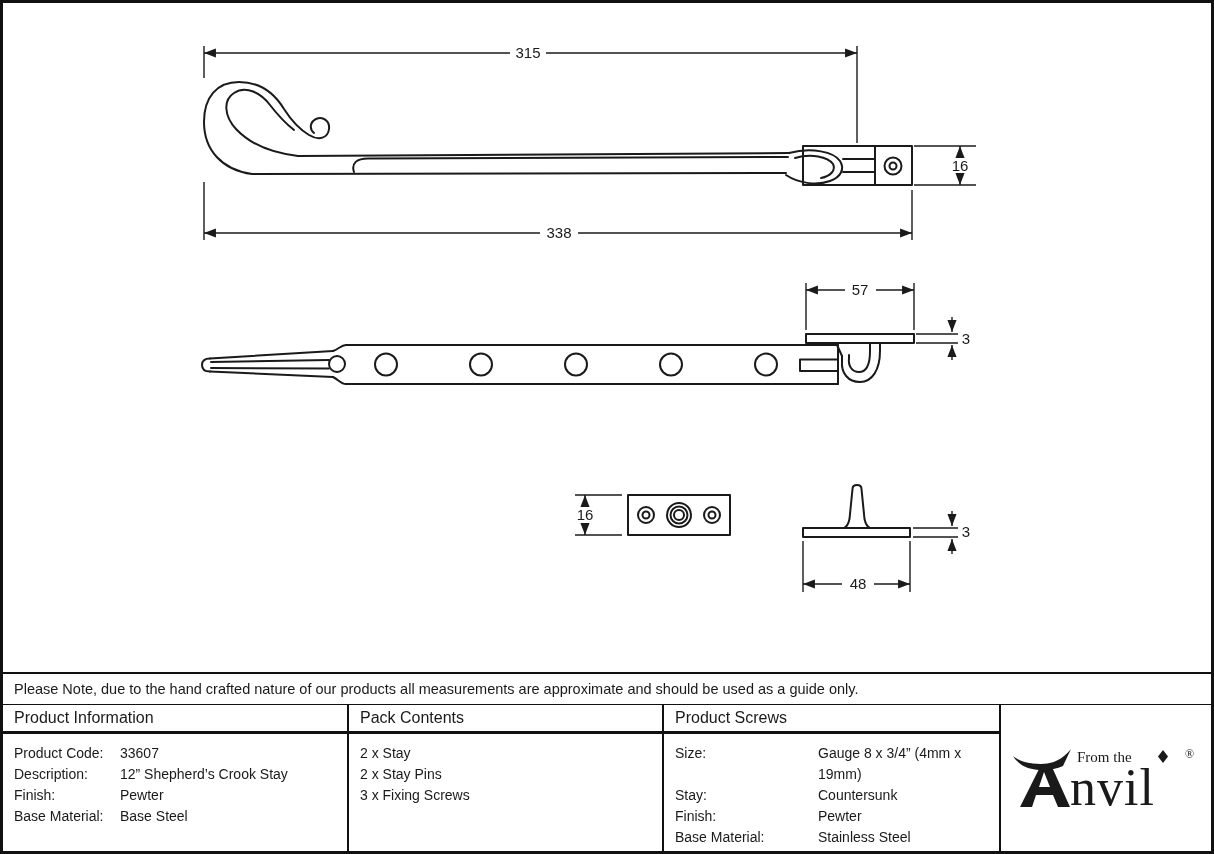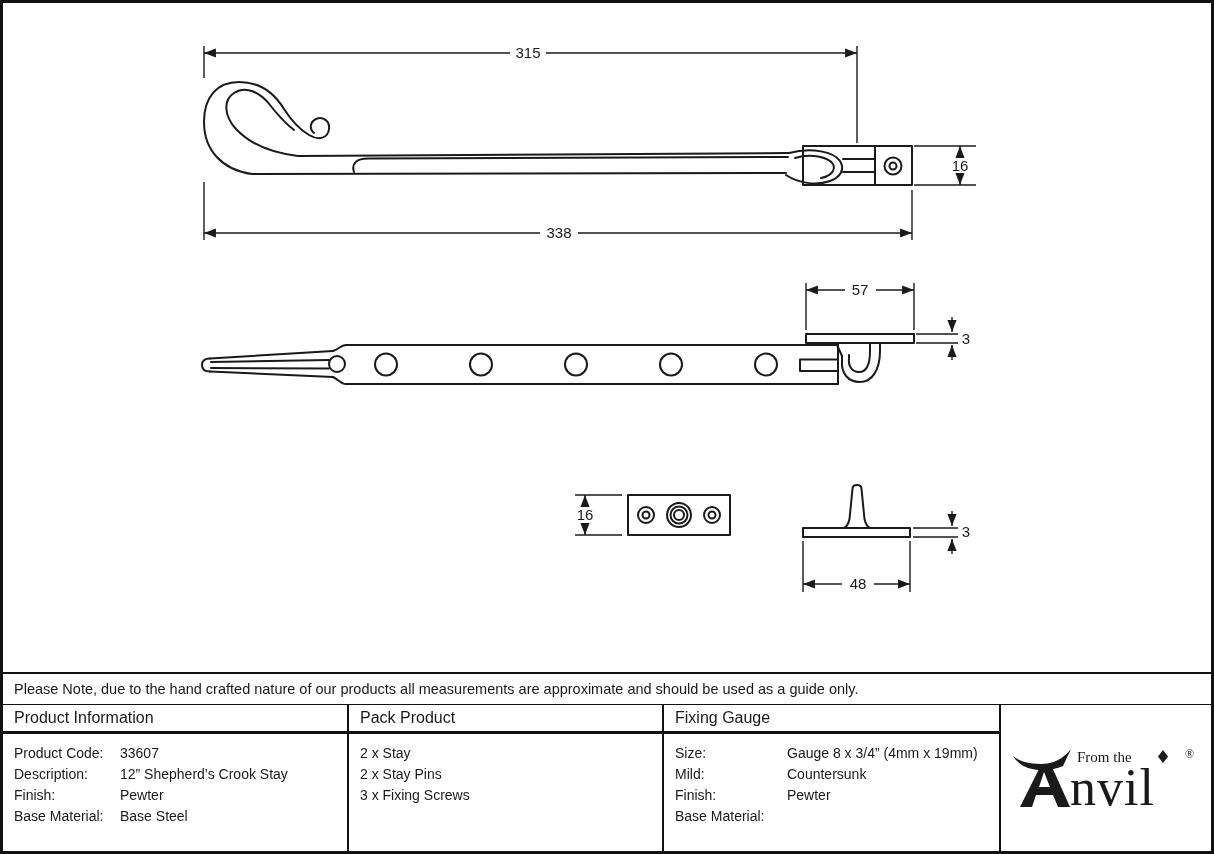--- a/index.html
+++ b/index.html
@@ -21,21 +21,21 @@
   }
   .col{display:flex;flex-direction:column;min-width:0;}
   .col + .col{border-left:2px solid #111;}
   .col-header{
     height:26px;flex:0 0 26px;border-bottom:3px solid #111;
     display:flex;align-items:center;padding:0 11px;font-size:16px;
   }
   .col-body{padding:9px 2px 0 11px;font-size:14px;line-height:21px;}
   .kv{display:grid;}
   .kv-product{grid-template-columns:106px 1fr;}
-  .kv-fixing{grid-template-columns:112px 1fr;}
+  .kv-fixing{grid-template-columns:112px 1fr;gap:31px;}
   .pack-item{display:block;}
   .logo-col{align-items:center;justify-content:center;display:flex;flex-direction:row;}
 </style>
 </head>
 <body>
 
 <div class="page">
 
   <svg class="drawing-svg" width="1208" height="666" viewBox="3 3 1208 666">
     <defs>
@@ -180,45 +180,46 @@
           <span>Pewter</span>
         </div>
         <div class="kv kv-product">
           <span>Base Material:</span>
           <span>Base Steel</span>
         </div>
       </div>
     </div>
 
     <div class="col">
-      <div class="col-header">Pack Product</div>
+      <div class="col-header">Pack Contents</div>
       <div class="col-body">
         <span class="pack-item">2 x Stay</span>
         <span class="pack-item">2 x Stay Pins</span>
         <span class="pack-item">3 x Fixing Screws</span>
       </div>
     </div>
 
     <div class="col">
-      <div class="col-header">Fixing Gauge</div>
+      <div class="col-header">Product Screws</div>
       <div class="col-body">
         <div class="kv kv-fixing">
           <span>Size:</span>
           <span>Gauge 8 x 3/4” (4mm x 19mm)</span>
         </div>
         <div class="kv kv-fixing">
-          <span>Mild:</span>
+          <span>Stay:</span>
           <span>Countersunk</span>
         </div>
         <div class="kv kv-fixing">
           <span>Finish:</span>
           <span>Pewter</span>
         </div>
         <div class="kv kv-fixing">
           <span>Base Material:</span>
+          <span>Stainless Steel</span>
         </div>
       </div>
     </div>
 
     <div class="col logo-col">
       <svg width="186" height="64" viewBox="0 0 186 64">
         <g fill="#1a1a1a">
           <path d="M0,10 C6,15 16,18 28,18 C40,18 50,13 58,3 L50,20 C40,25 24,25 15,22 C8,19.5 3,15 0,10 Z"></path>
           <path fill-rule="evenodd" d="M27,21 L39,21 L57,61 L45,61 L40,49 L23,49 L19,61 L7,61 Z M26,41 L37,41 L31,26 Z"></path>
         </g>

